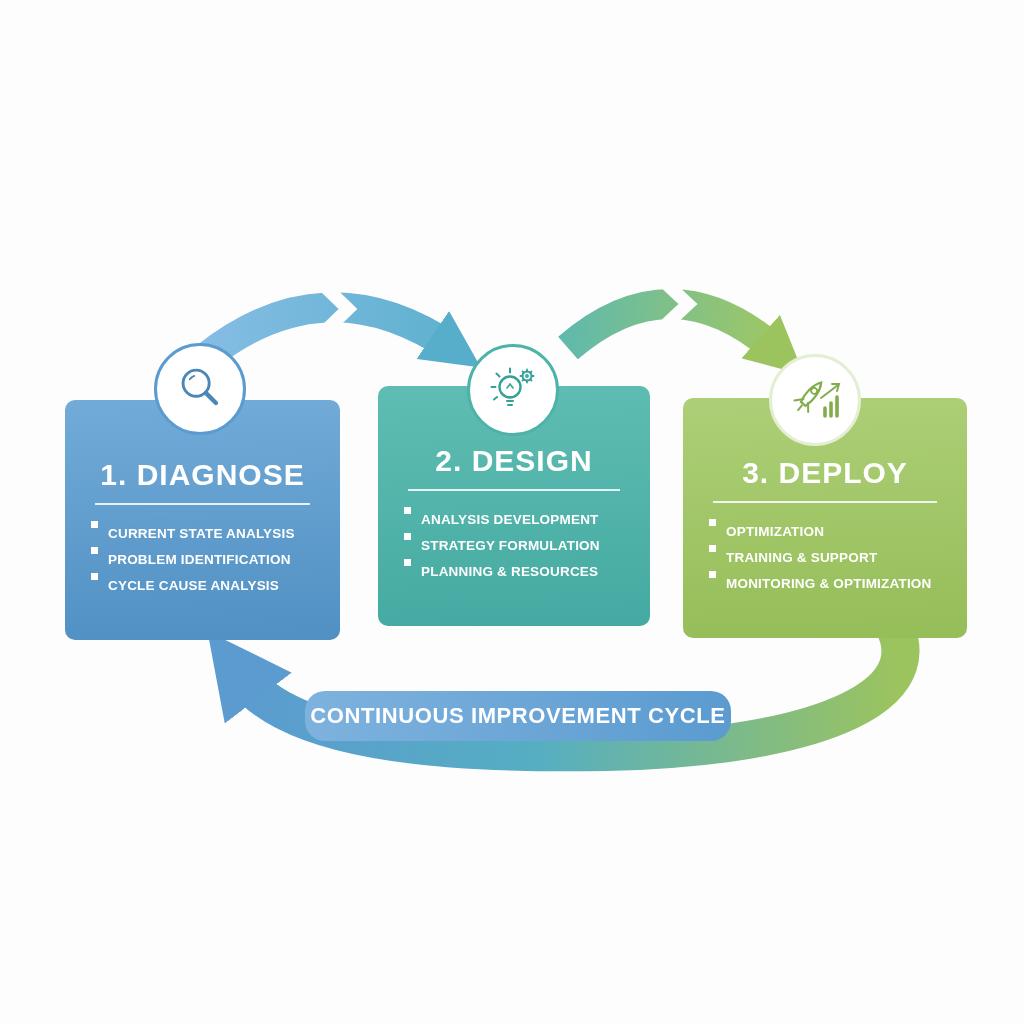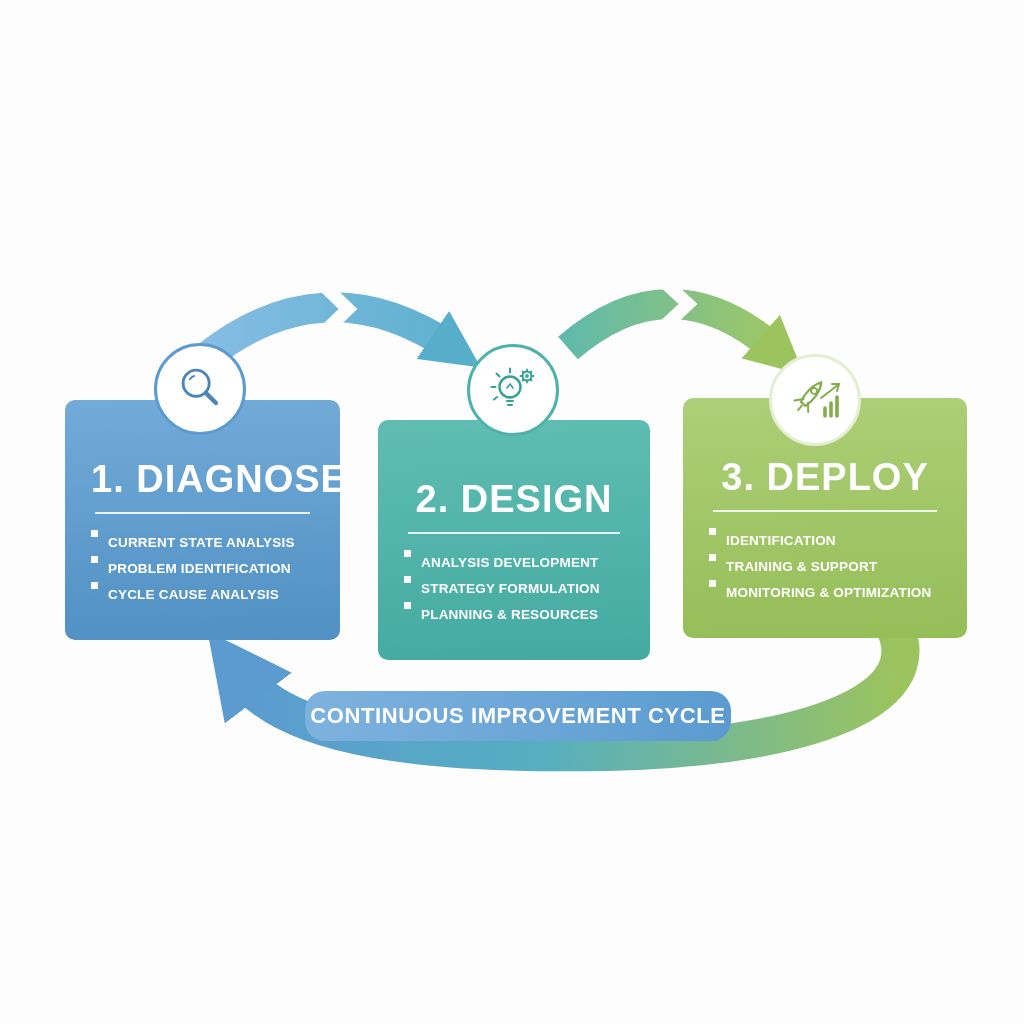--- a/index.html
+++ b/index.html
@@ -7,25 +7,25 @@
     position:relative; width:1024px; height:1024px; background:#fdfdfd;
     overflow:hidden; font-family:"Liberation Sans", sans-serif;
   }
   .arrows-svg { position:absolute; left:0; top:0; }
 
   .card {
     position:absolute; height:240px; border-radius:10px; color:#ffffff;
     box-sizing:border-box; padding:58px 26px 0;
   }
   .card-1 { left:65px;  top:400px; width:275px; background:linear-gradient(178deg,#72abd8,#5090c3); }
-  .card-2 { left:378px; top:420px; width:272px; background:linear-gradient(178deg,#5fbdb3,#44aaa1); }
+  .card-2 { left:378px; top:386px; width:272px; background:linear-gradient(178deg,#5fbdb3,#44aaa1); }
   .card-3 { left:683px; top:398px; width:284px; background:linear-gradient(178deg,#adcf77,#95bd58); }
 
   .card-title {
-    font-size:38px; font-weight:bold; letter-spacing:1px; text-align:center;
+    font-size:30px; font-weight:bold; letter-spacing:1px; text-align:center;
     white-space:nowrap;
   }
   .card-rule { border:none; border-top:2px solid rgba(255,255,255,.85); margin:11px 4px 16px; }
   .card-items { list-style:none; margin:0; padding:0; }
   .card-items li {
     display:flex; align-items:flex-start; gap:10px; font-size:13.5px; font-weight:bold;
     letter-spacing:.2px; line-height:26px; white-space:nowrap;
   }
   .bullet { width:7px; height:7px; background:#ffffff; flex:0 0 auto; }
 
@@ -121,21 +121,21 @@
         </li>
     </ul>
   </div>
 
   <div class="card card-3">
     <div class="card-title">3. DEPLOY</div>
     <hr class="card-rule">
     <ul class="card-items">
       <li>
           <span class="bullet"></span>
-          <span>IDENTIFICATION</span>
+          <span>OPTIMIZATION</span>
         </li>
       <li>
           <span class="bullet"></span>
           <span>TRAINING &amp; SUPPORT</span>
         </li>
       <li>
           <span class="bullet"></span>
           <span>MONITORING &amp; OPTIMIZATION</span>
         </li>
     </ul>

